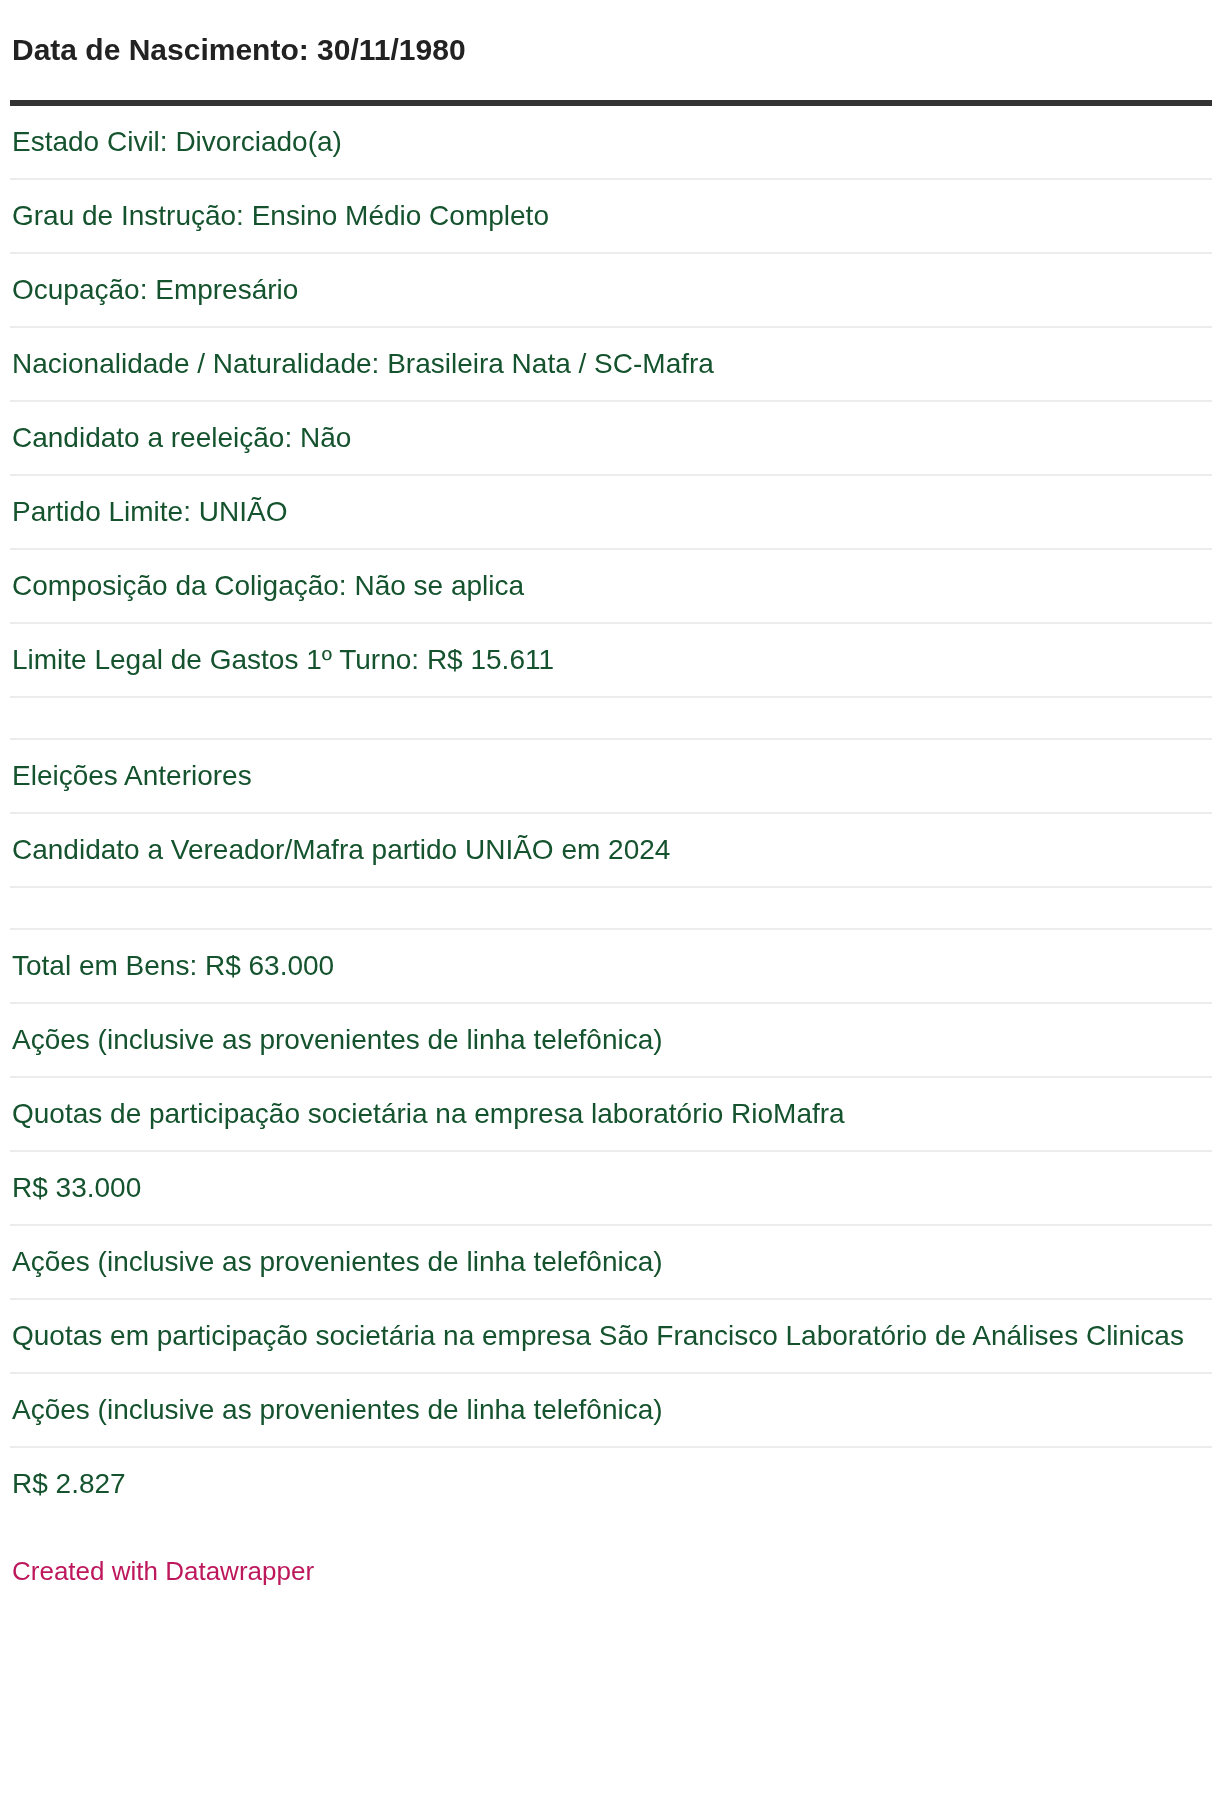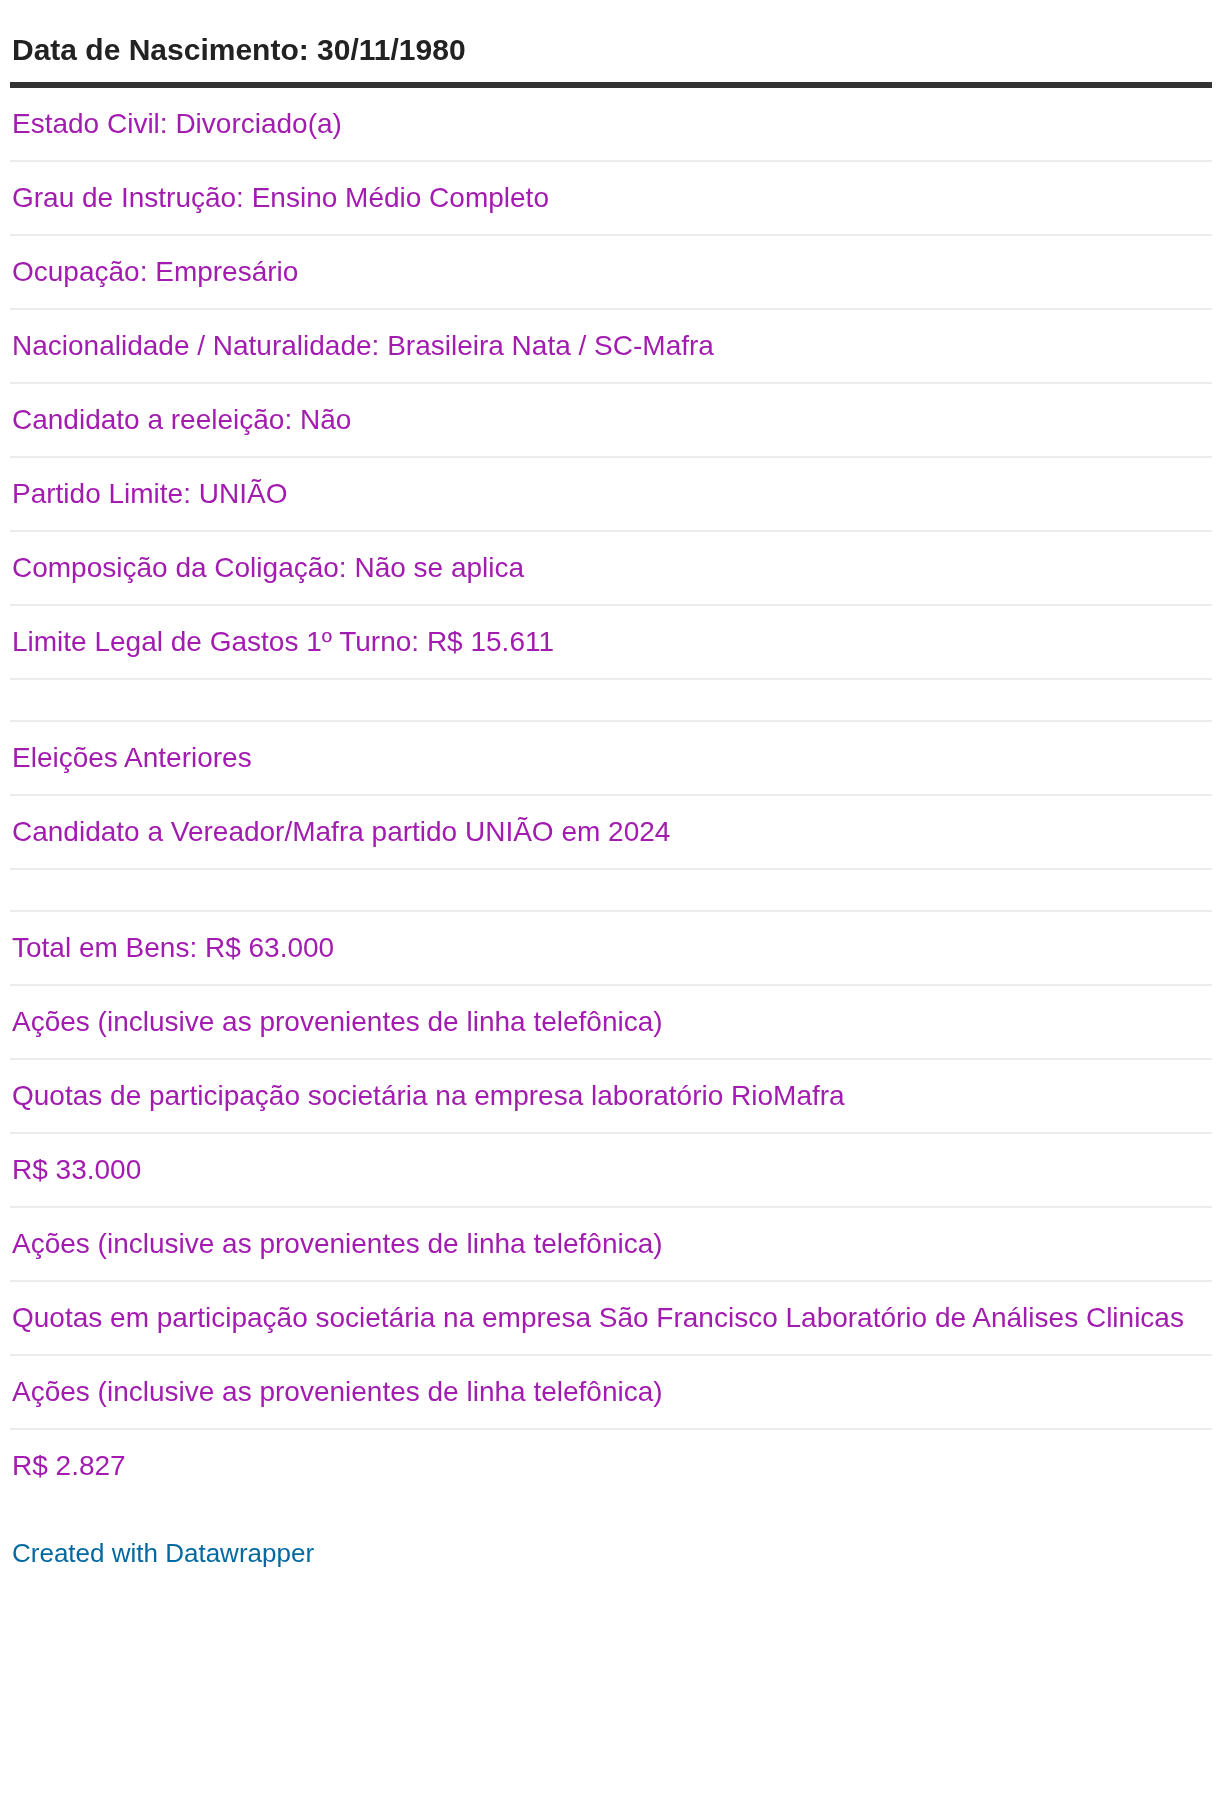--- a/index.html
+++ b/index.html
@@ -11,53 +11,53 @@
     width: 1220px;
     height: 1814px;
     font-family: "Liberation Sans", sans-serif;
     color: #222222;
     overflow: hidden;
   }
   .table-wrap {
     padding: 0 8px 0 10px;
   }
   .table-header {
-    padding: 32px 2px 14px 2px;
+    padding: 32px 2px 32px 2px;
     font-size: 30px;
     line-height: 36px;
     font-weight: 700;
     color: #222222;
     border-bottom: 6px solid #333333;
   }
   .rows {
     display: block;
   }
   .row {
     display: flex;
     align-items: center;
     height: 72px;
     padding: 0 2px;
     font-size: 28px;
     line-height: 34px;
-    color: #a21caf;
+    color: #14532d;
     border-bottom: 2px solid #ececec;
     white-space: nowrap;
     overflow: hidden;
   }
   .row.empty {
     height: 40px;
   }
   .row:last-child {
     border-bottom: none;
   }
   .credit {
     padding: 36px 2px 0 2px;
     font-size: 26px;
     line-height: 30px;
-    color: #0369a1;
+    color: #be185d;
   }
   .credit span {
     cursor: pointer;
   }
 </style>
 </head>
 <body>
 
 <div class="table-wrap">
   <div class="table-header">Data de Nascimento: 30/11/1980</div>

